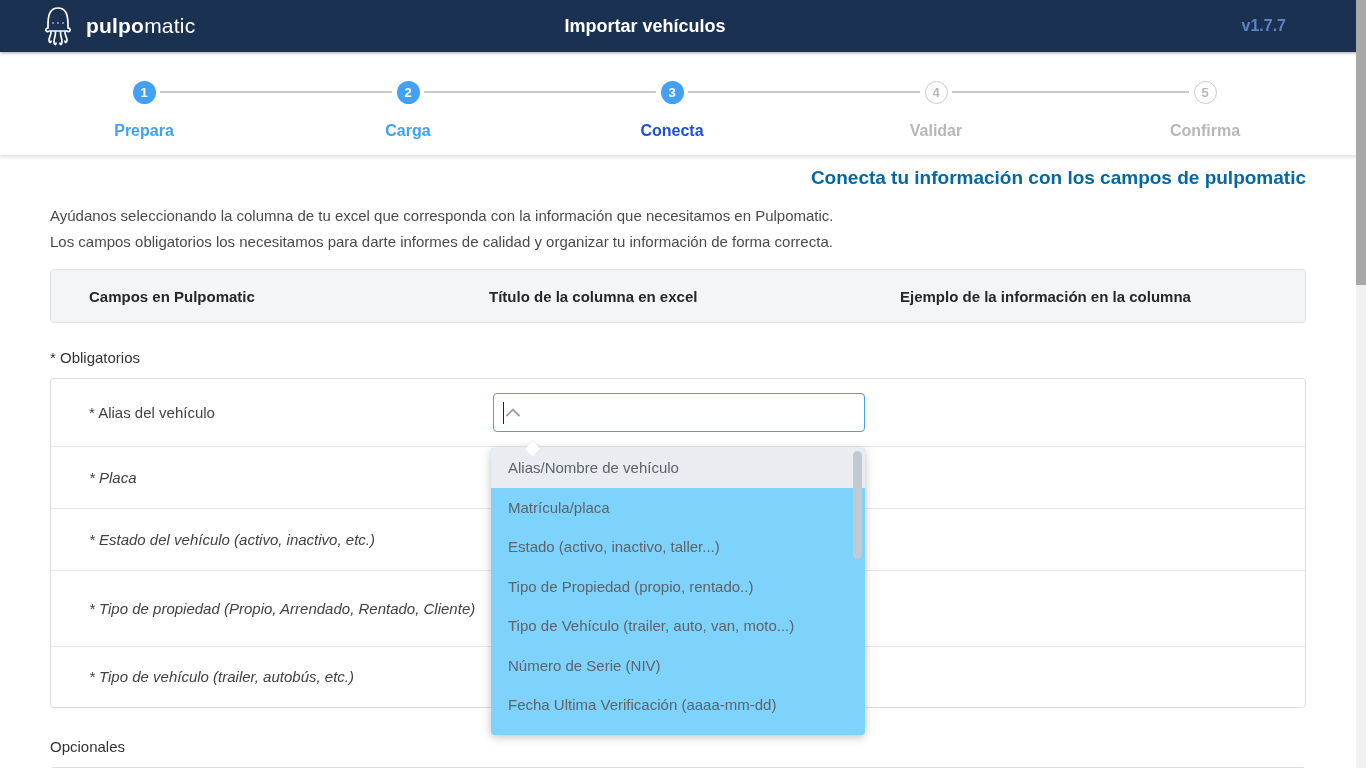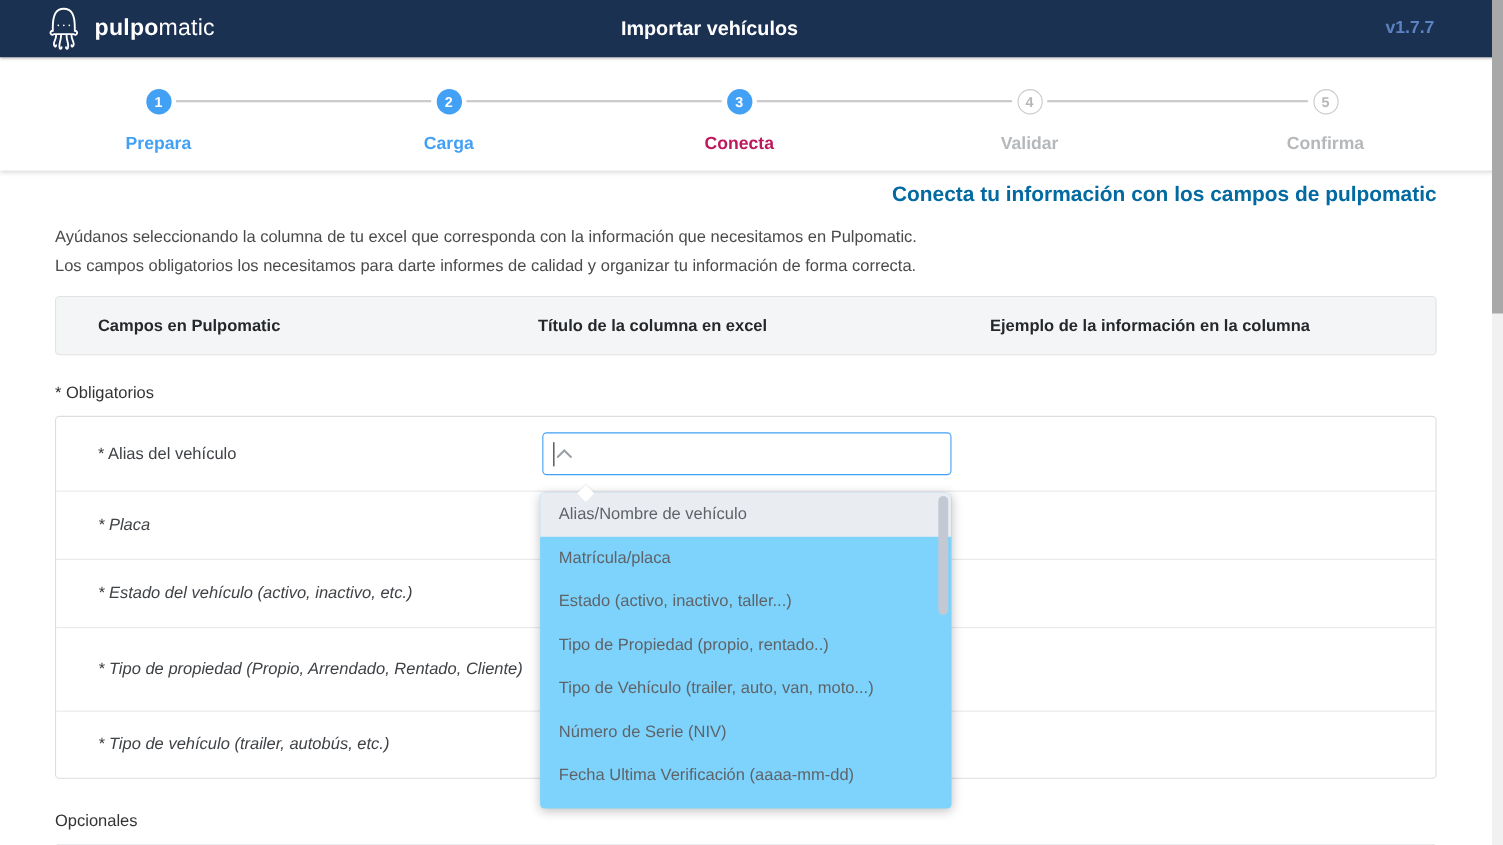--- a/index.html
+++ b/index.html
@@ -8,34 +8,34 @@
 
   
   .navbar { position:relative; height:52px; background:#1b3152; display:flex;
     align-items:center; box-shadow:0 1px 3px rgba(0,0,0,.35); z-index:30; }
   .brand { display:flex; align-items:center; gap:10px; padding-left:40px; }
   .brand svg { display:block; }
   .brand-text { color:#ffffff; font-size:21px; letter-spacing:.2px; }
   .brand-text .b { font-weight:700; }
   .nav-title { position:absolute; left:0; right:76px; text-align:center;
     color:#ffffff; font-size:18px; font-weight:700; }
-  .nav-version { margin-left:auto; padding-right:62px; color:#5b83c2;
+  .nav-version { margin-left:auto; padding-right:80px; color:#5b83c2;
     font-size:16px; font-weight:700; }
 
   
   .stepper { position:relative; height:103px; background:#ffffff;
     box-shadow:0 2px 4px rgba(0,0,0,.13); z-index:20; }
   .connector { position:absolute; top:39px; height:2px; background:#c9c9c9; }
   .step { position:absolute; top:29px; width:220px; text-align:center; cursor:pointer; }
   .step-circle { display:inline-flex; align-items:center; justify-content:center;
     width:23px; height:23px; border-radius:50%; font-size:13px; font-weight:700; }
   .step-label { margin-top:18px; font-size:16px; font-weight:700; }
   .step.done .step-circle, .step.active .step-circle { background:#42a0f5; color:#ffffff; }
   .step.done .step-label { color:#42a0f5; }
-  .step.active .step-label { color:#be185d; }
+  .step.active .step-label { color:#1d4ed8; }
   .step.pending .step-circle { background:#ffffff; border:1.5px solid #c9c9c9; color:#b5b8bb; }
   .step.pending .step-label { color:#b5b8bb; }
 
   
   .content { position:relative; padding:0 60px 0 50px; }
   .page-heading { margin-top:12px; text-align:right; font-size:19px; font-weight:700;
     color:#0369a1; }
   .desc { margin-top:14px; font-size:15px; color:#4a4a4a; line-height:26px; }
 
   .cols-header { margin-top:14px; height:54px; background:#f4f5f6;

